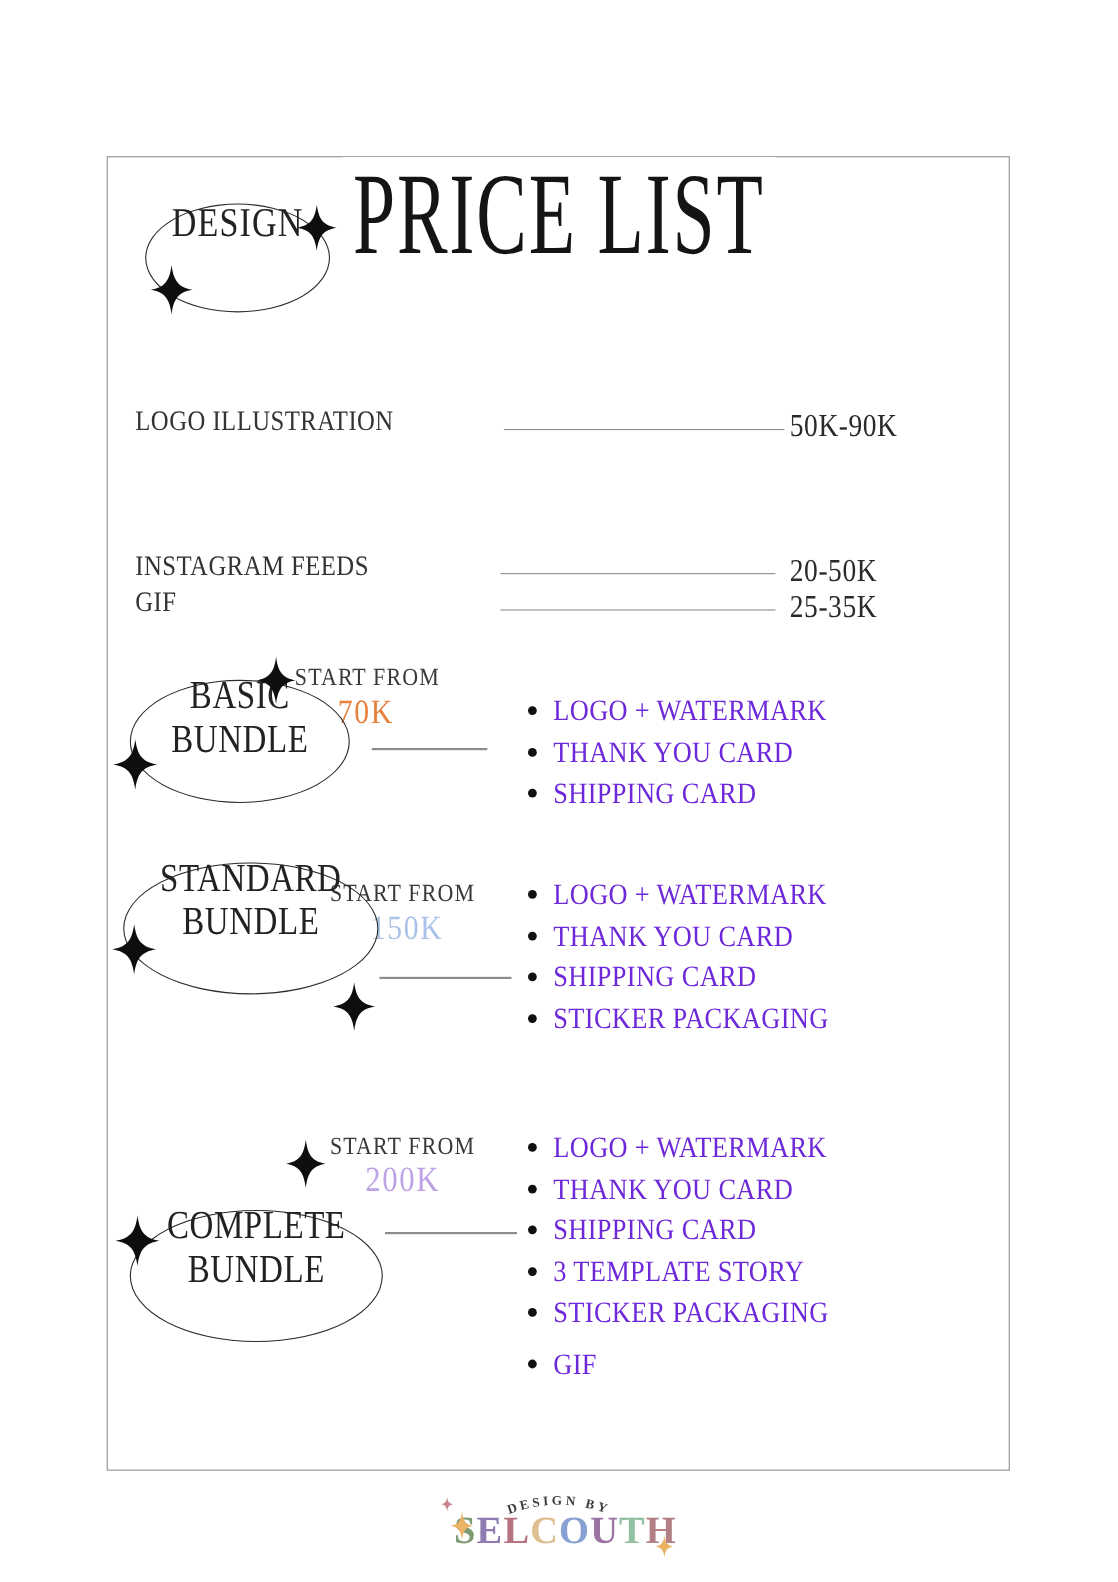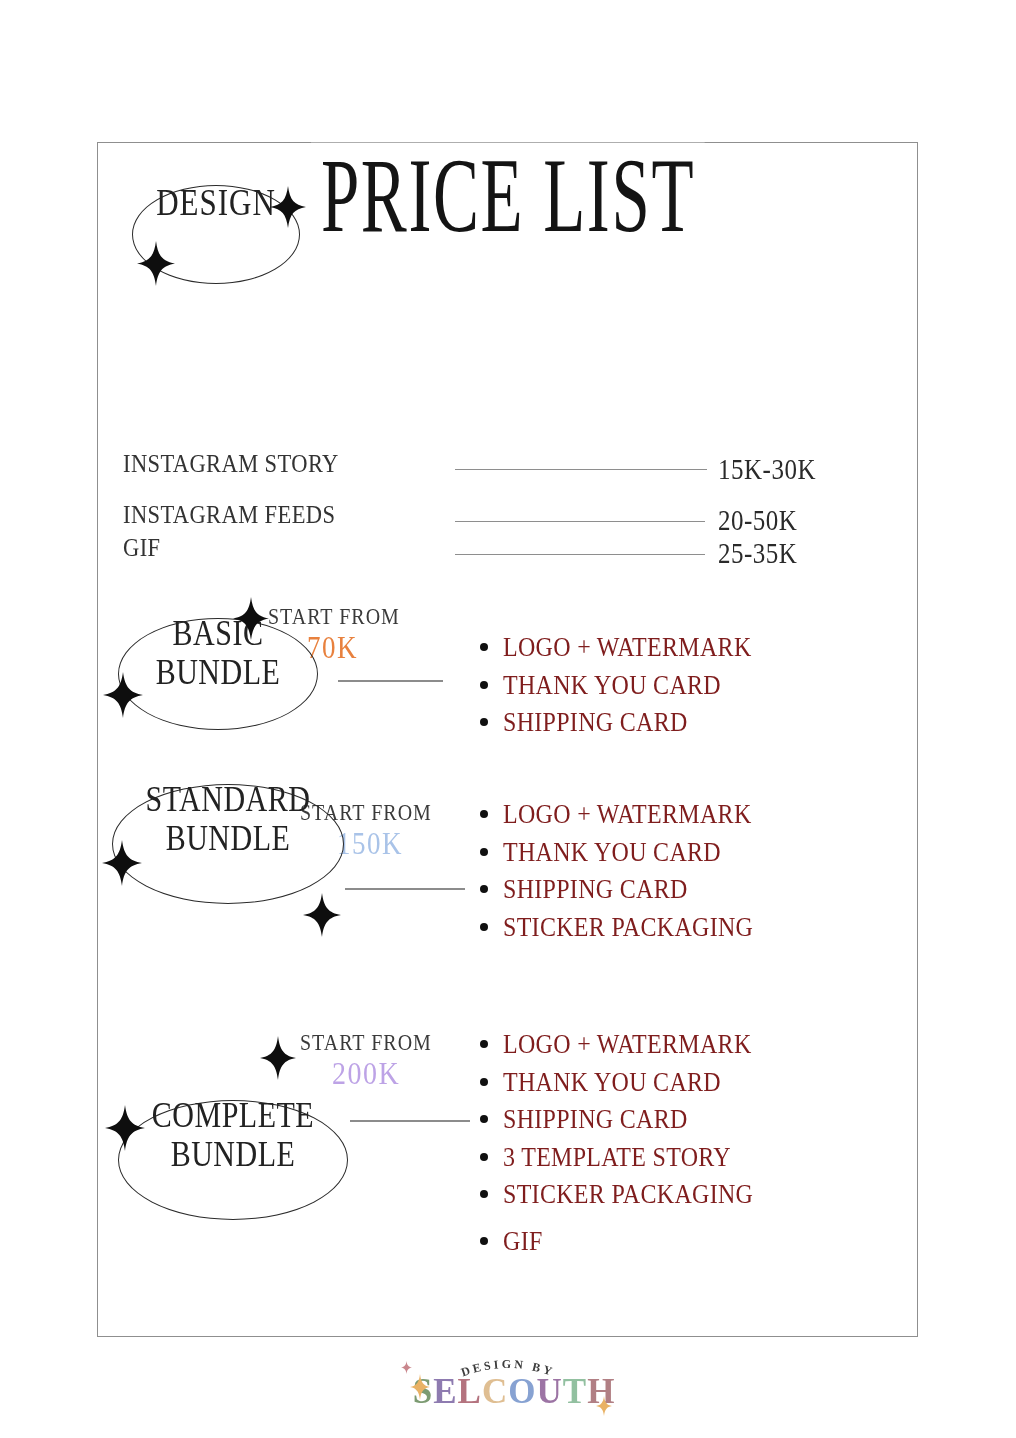--- a/index.html
+++ b/index.html
@@ -44,21 +44,21 @@
   .r5{top:500px}.r5 .line{left:332px;width:250px;top:21px}
   .r6{top:533px}.r6 .line{left:332px;width:250px;top:21px}
 
   
   .start-label{position:absolute;font-size:20px;letter-spacing:1px;color:#3a3a3a;
                white-space:nowrap;transform:scaleY(1.12);transform-origin:left top;}
   .start-price{position:absolute;font-size:27px;letter-spacing:1.5px;white-space:nowrap;
                transform:scaleY(1.15);transform-origin:left top;}
   .connector{position:absolute;height:1.5px;background:#8c8c8c;}
   .blist{position:absolute;list-style:none;margin:0;padding:0;}
-  .blist li{font-size:24px;line-height:37.6px;color:#7f1d1d;letter-spacing:0.3px;white-space:nowrap;}
+  .blist li{font-size:24px;line-height:37.6px;color:#6d28d9;letter-spacing:0.3px;white-space:nowrap;}
   .blist li::before{content:"";display:inline-block;width:8px;height:8px;border-radius:50%;
                     background:#101010;margin-right:15px;vertical-align:middle;margin-bottom:5px;}
   .blist li .t{display:inline-block;transform:scaleY(1.12);transform-origin:left center;}
 
   
   .b1-oval{left:118px;top:618px;width:198px;height:110px;}
   .b1-start{left:268px;top:604px;}
   .b1-price{left:307px;top:630px;}
   .b1-line{left:338px;top:680px;width:105px;}
   .b1-list{left:480px;top:629px;}
@@ -100,24 +100,24 @@
     <svg viewBox="0 0 100 100" preserveAspectRatio="none">
         <path fill="#0e0e0e" d="M50 0C55 33 67 45 100 50C67 55 55 67 50 100C45 67 33 55 0 50C33 45 45 33 50 0Z"></path>
       </svg>
   </span>
   <span class="sparkle" style="left:137px;top:241px;width:38px;height:45px;">
     <svg viewBox="0 0 100 100" preserveAspectRatio="none">
         <path fill="#0e0e0e" d="M50 0C55 33 67 45 100 50C67 55 55 67 50 100C45 67 33 55 0 50C33 45 45 33 50 0Z"></path>
       </svg>
   </span>
 
-  <div class="svc r4">
-    <span class="lbl">INSTAGRAM STORY</span>
+  <div class="svc r2">
+    <span class="lbl">LOGO ILLUSTRATION</span>
     <span class="line"></span>
-    <span class="price">15K-30K</span>
+    <span class="price">50K-90K</span>
   </div>
   <div class="svc r5">
     <span class="lbl">INSTAGRAM FEEDS</span>
     <span class="line"></span>
     <span class="price">20-50K</span>
   </div>
   <div class="svc r6">
     <span class="lbl">GIF</span>
     <span class="line"></span>
     <span class="price">25-35K</span>

